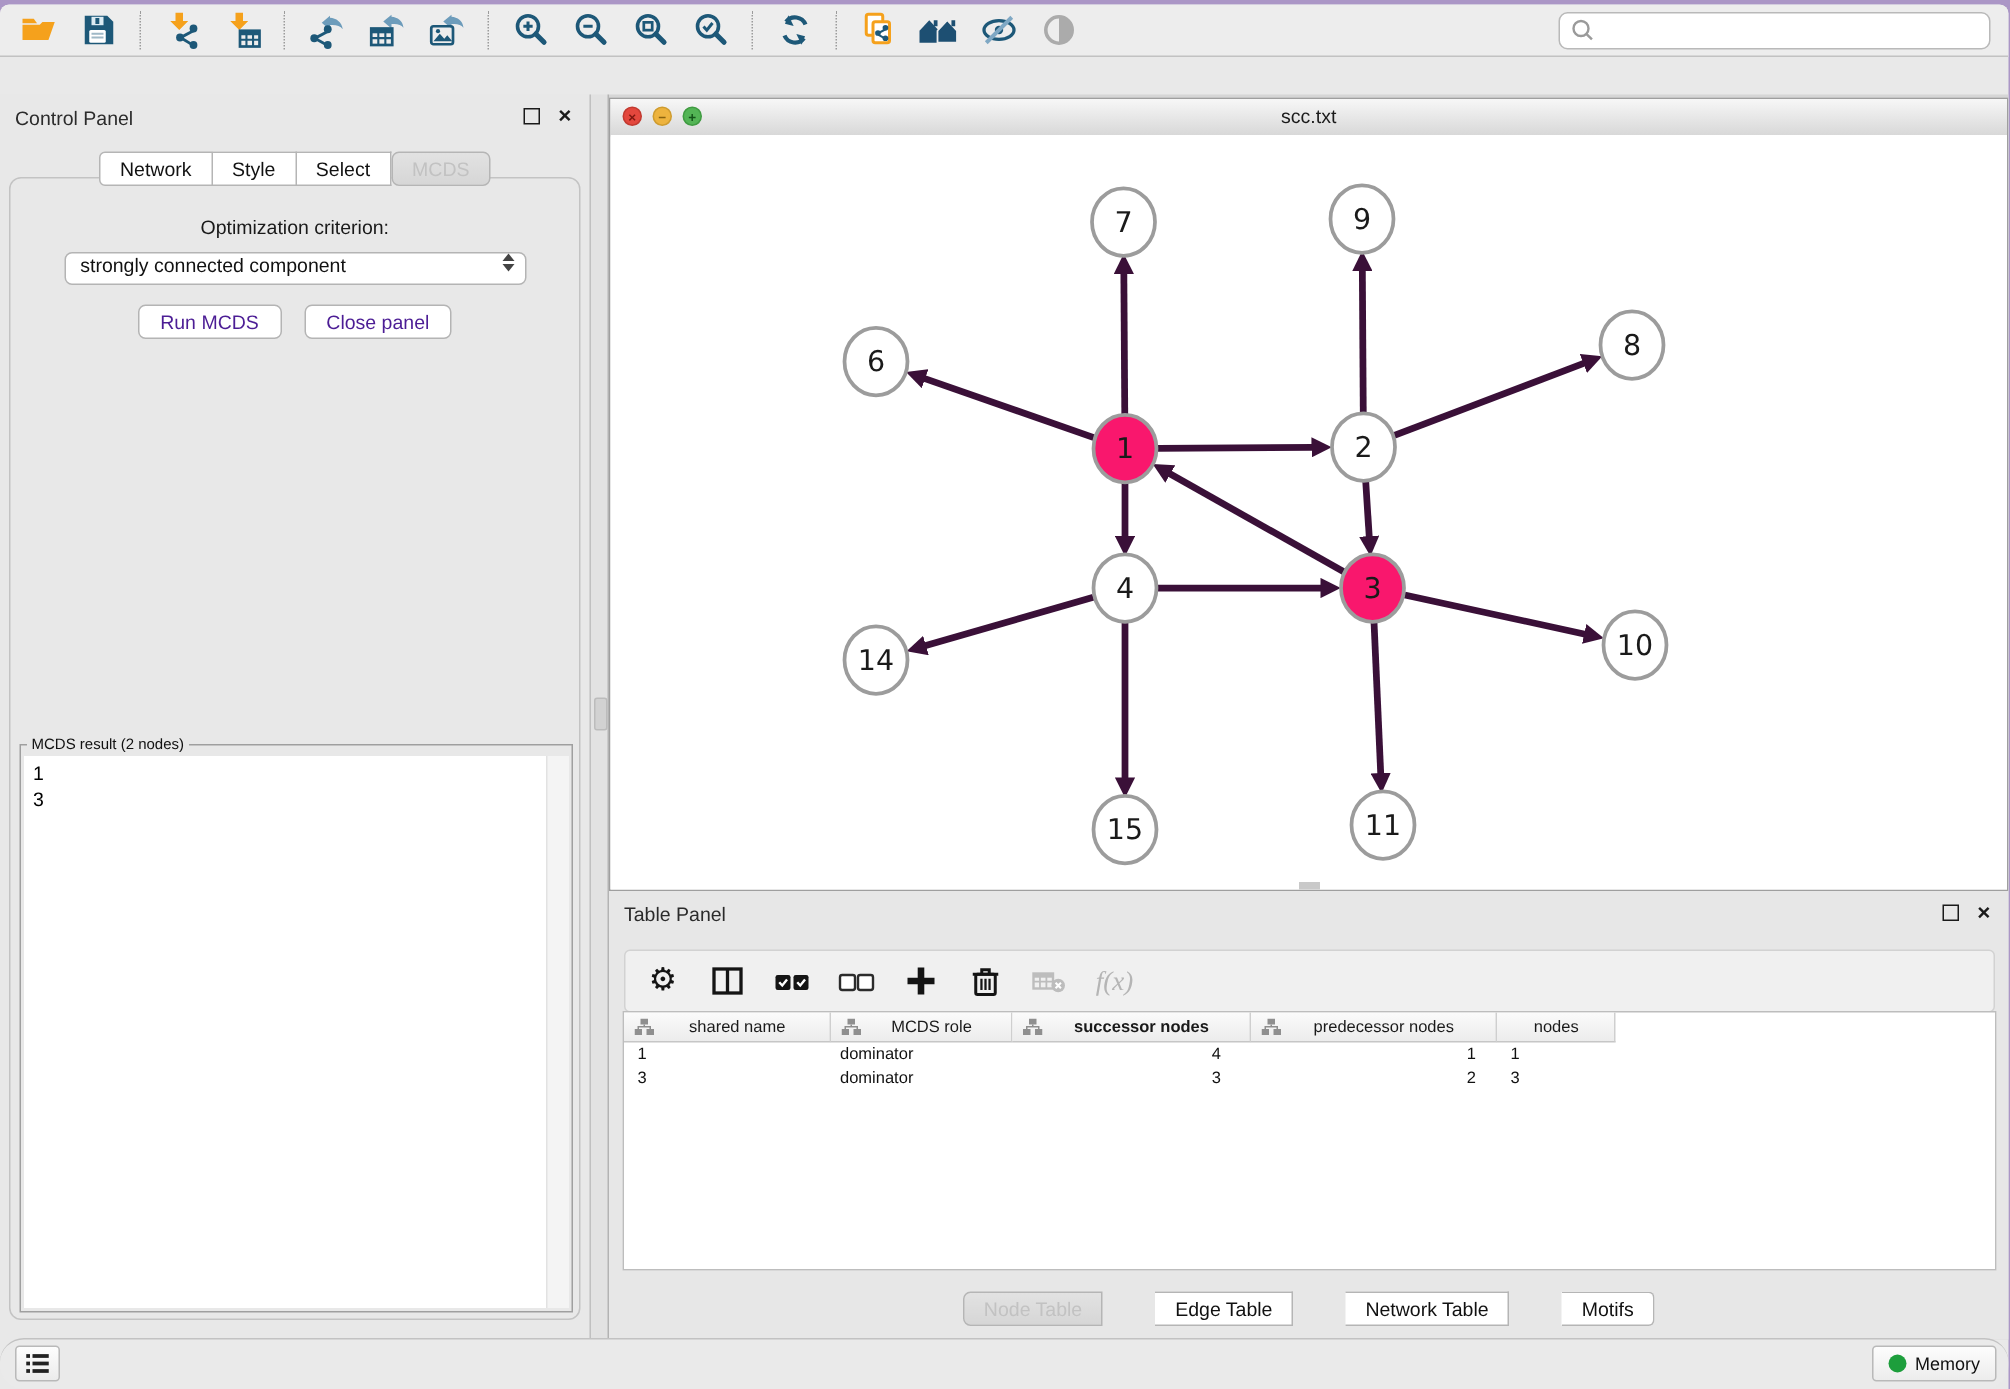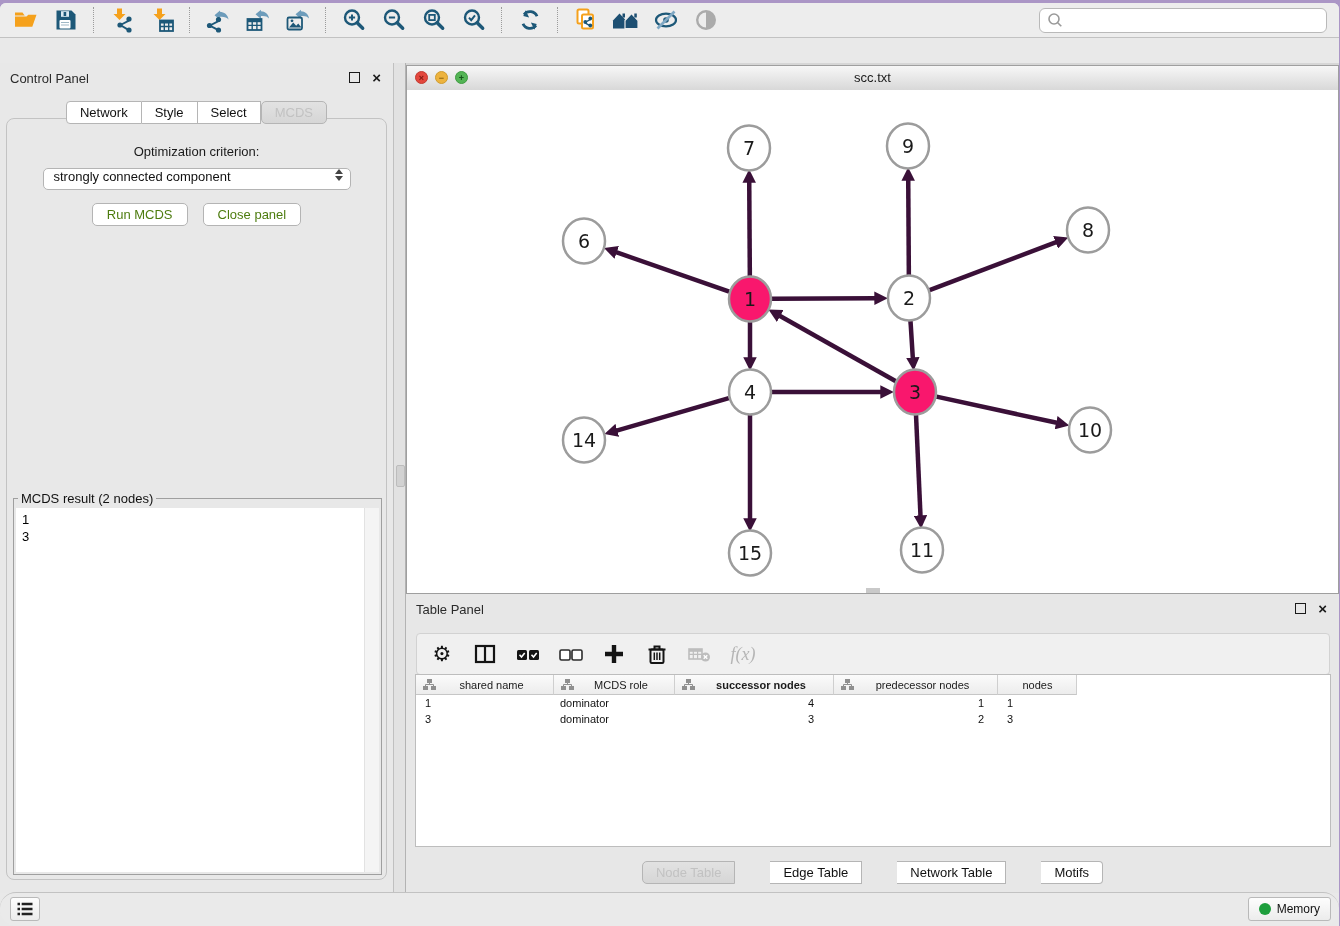--- a/index.html
+++ b/index.html
@@ -39,23 +39,23 @@
   .tab.rlast{border-radius:0 4px 4px 0;}
   .cp-body{position:absolute;left:6px;right:6px;top:55px;bottom:13px;border:1px solid #c3c3c3;border-radius:8px;}
   .opt-label{text-align:center;margin-top:25px;font-size:13px;color:#1a1a1a;}
   .cp-select{margin:9px auto 0;width:308px;height:22px;background:#fff;border:1px solid #b4b4b4;border-radius:5px;display:flex;align-items:flex-start;padding:0 5px 0 10px;box-sizing:border-box;font-size:13px;color:#111;}
   .cp-select .val{flex:1;}
   .stepper{display:flex;flex-direction:column;gap:2px;padding-right:2px;}
   .stepper i{display:block;width:0;height:0;border-left:4px solid transparent;border-right:4px solid transparent;}
   .stepper .up{border-bottom:5px solid #444;}
   .stepper .down{border-top:5px solid #444;}
   .cp-buttons{display:flex;justify-content:center;gap:15px;margin-top:13px;}
-  .btn{background:#fff;border:1px solid #b4b4b4;border-radius:5px;padding:3px 14px;font-size:13px;color:#4d7c0f;}
+  .btn{background:#fff;border:1px solid #b4b4b4;border-radius:5px;padding:3px 14px;font-size:13px;color:#4c1d95;}
   .result-box{position:absolute;left:6px;right:4px;top:372px;bottom:4px;border:1px solid #9f9f9f;margin:0;padding:2px;background:#e8e8e8;}
-  .result-box legend{font-size:13px;color:#111;padding:0 3px;margin-left:2px;}
+  .result-box legend{font-size:10px;color:#111;padding:0 3px;margin-left:2px;}
   .result-area{position:relative;background:#fff;height:100%;overflow:hidden;}
   .result-text{padding:3px 6px;font-size:13px;line-height:17px;white-space:pre;color:#000;}
   .result-scrollbar{position:absolute;right:0;top:0;bottom:0;width:14px;background:#f4f4f4;border-left:1px solid #e2e2e2;}
   
   .v-divider{position:absolute;left:393px;top:0;width:13px;height:100%;background:#e2e2e2;border-left:1px solid #c0c0c0;border-right:1px solid #b3b3b3;box-sizing:border-box;}
   .v-grip{position:absolute;top:402px;left:2px;width:7px;height:20px;background:#d2d2d2;border:1px solid #bcbcbc;border-radius:2px;}
   
   .right{position:absolute;left:406px;top:0;right:0;height:100%;background:#d6d6d6;}
   .net-frame{position:absolute;top:2px;left:0;right:0;height:529px;border:1px solid #9f9f9f;box-sizing:border-box;background:#fff;}
   .net-titlebar{height:24px;background:linear-gradient(#f7f7f7,#d8d8d8);border-bottom:1px solid #a8a8a8;position:relative;}

